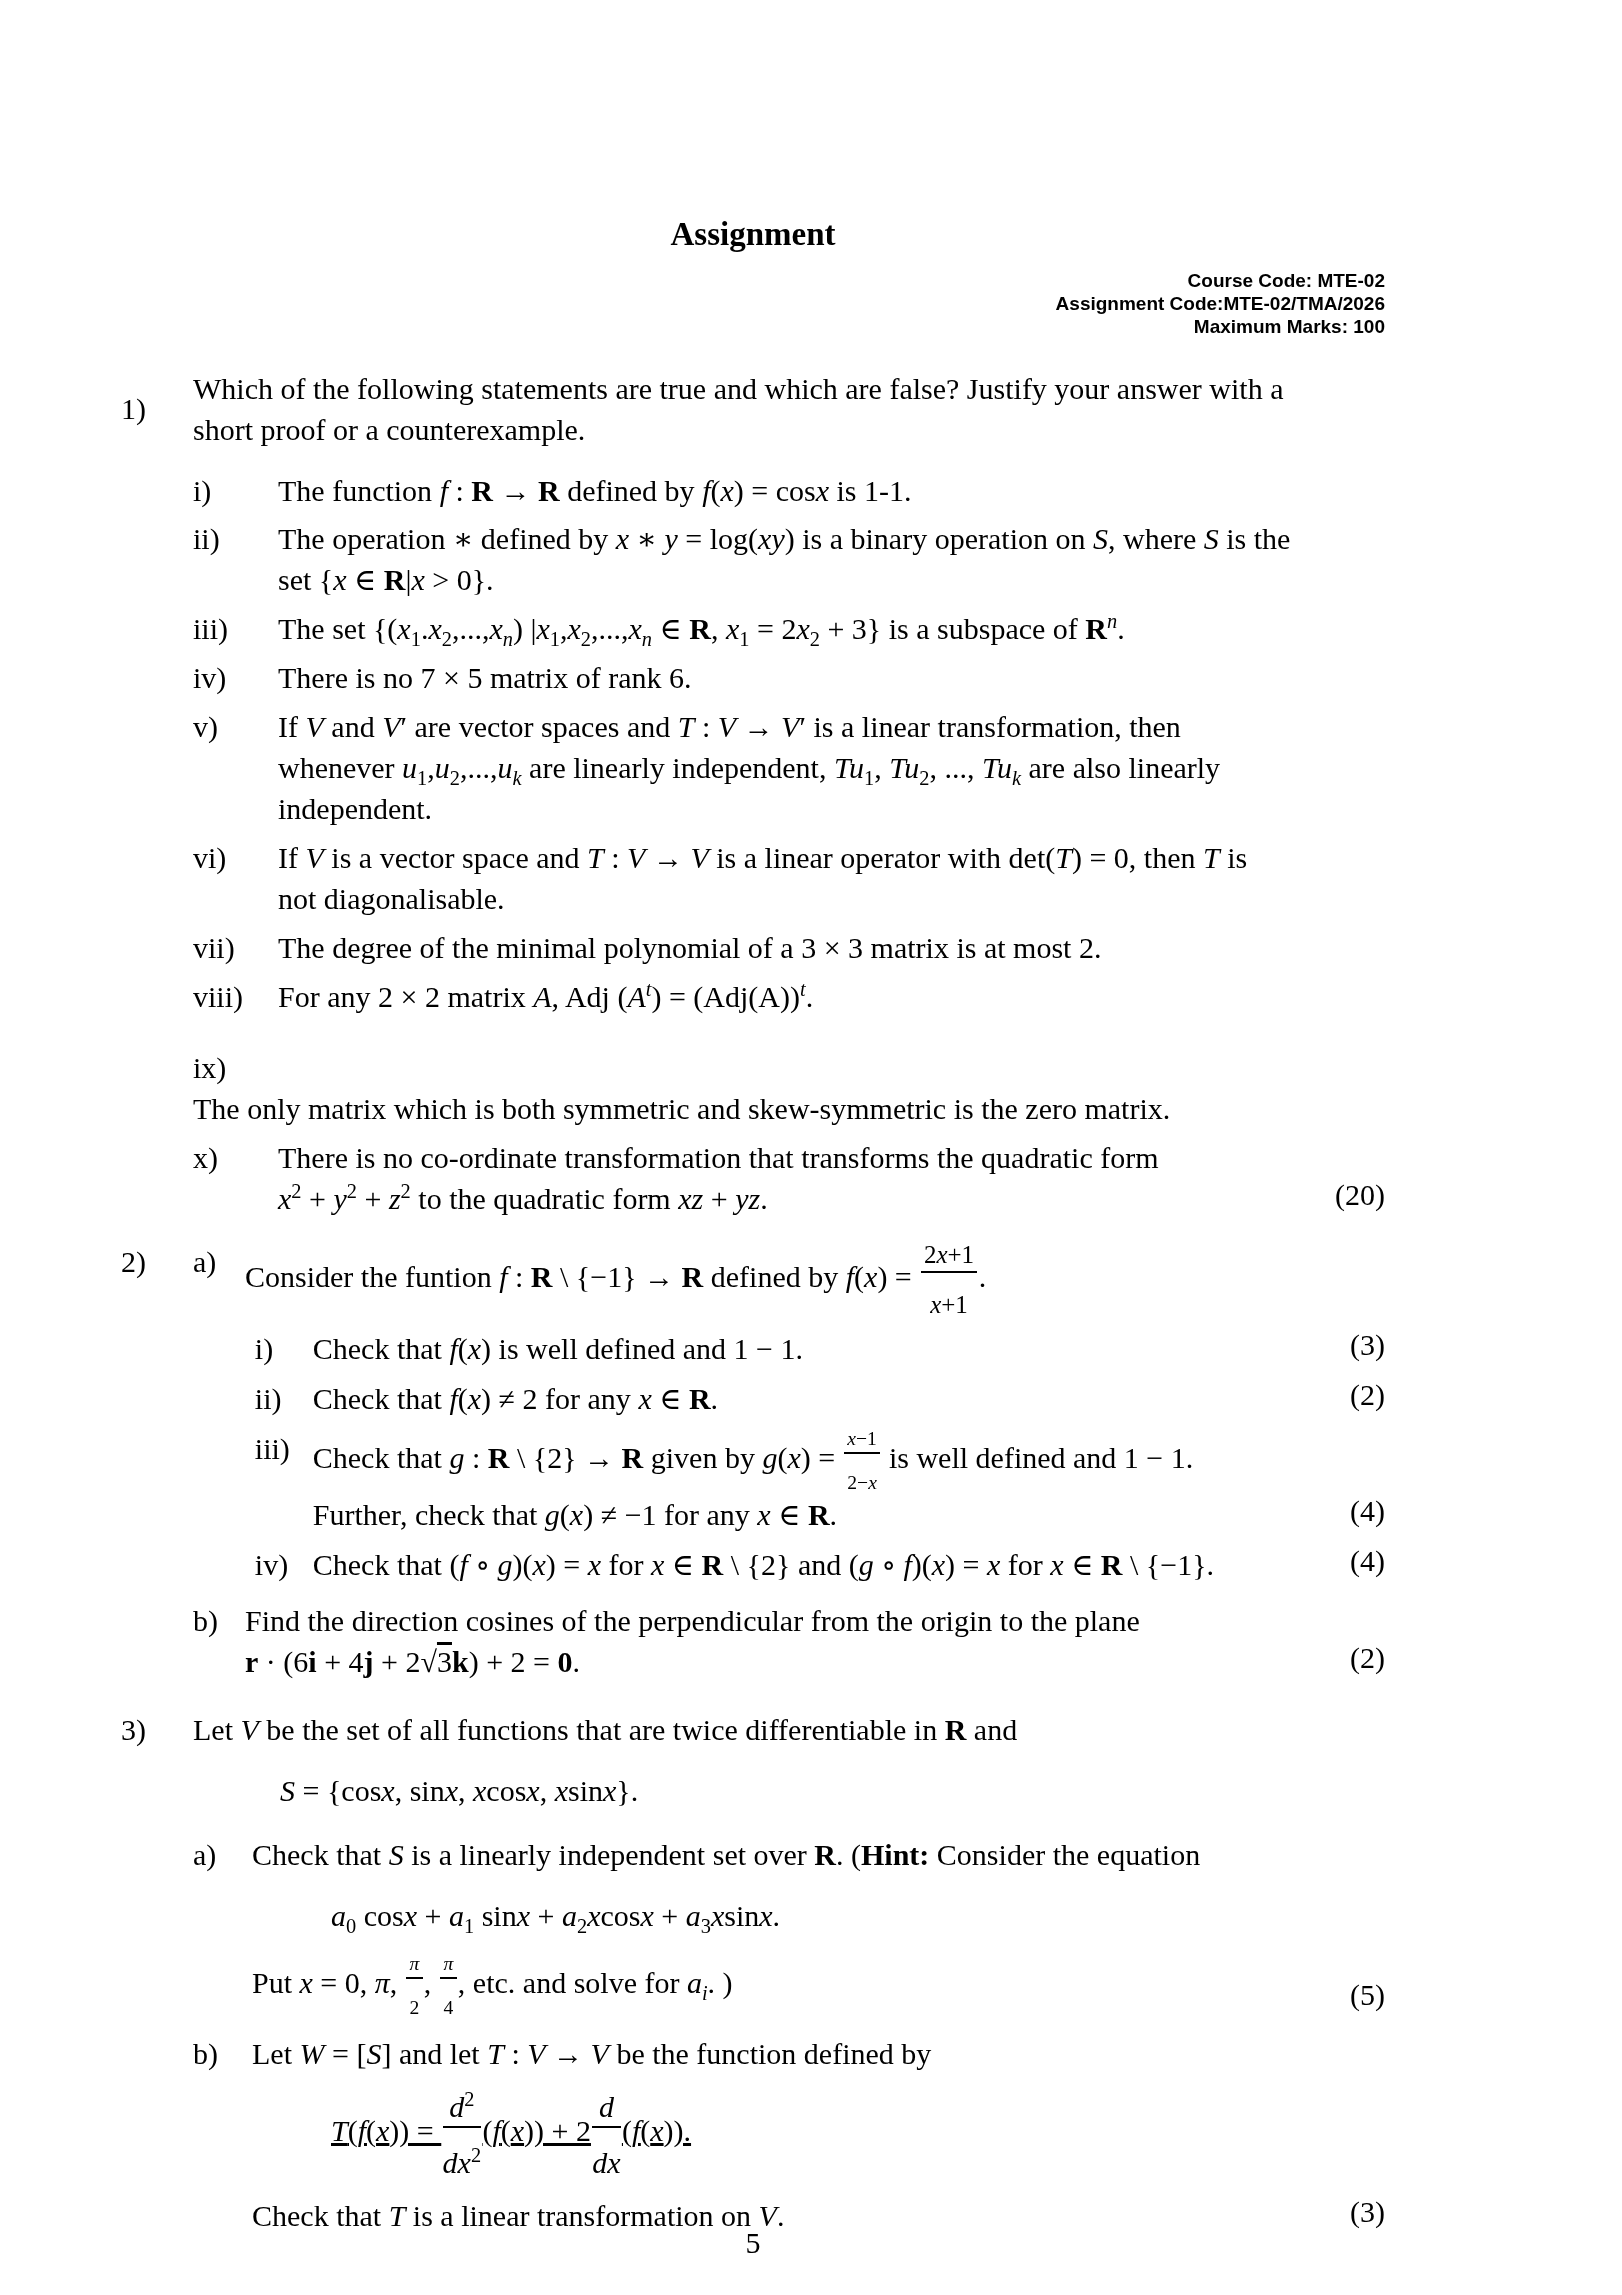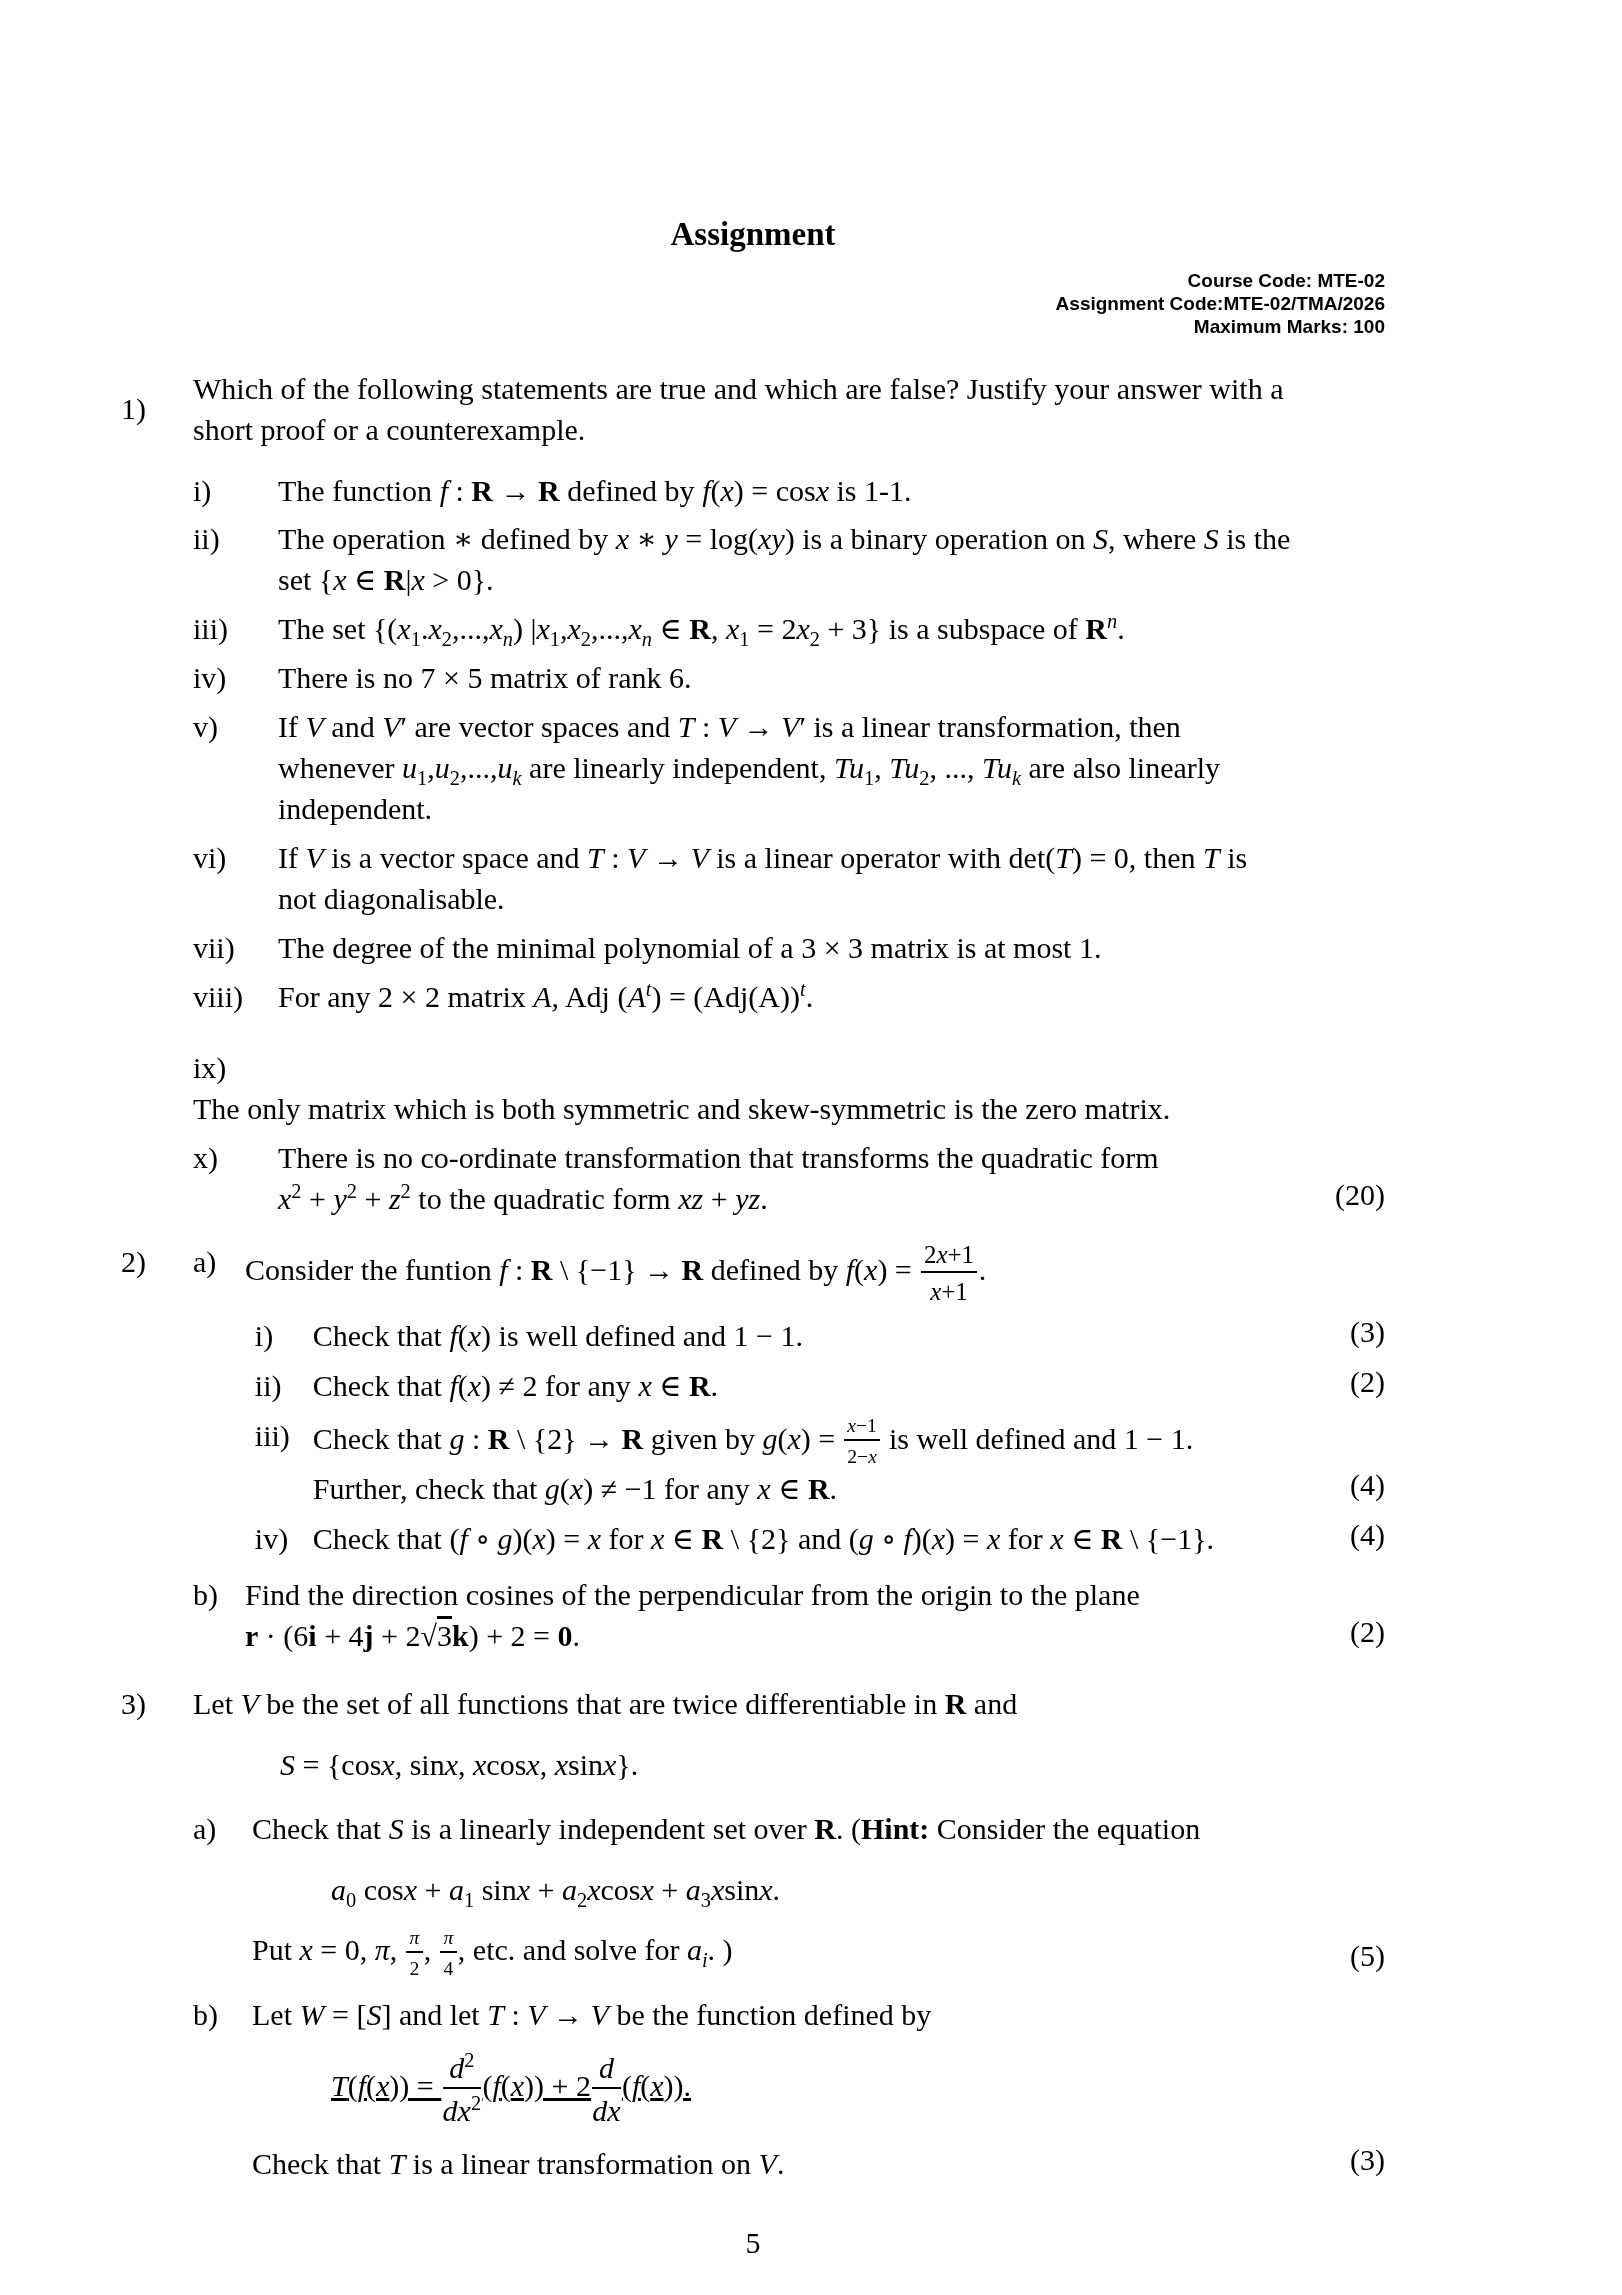--- a/index.html
+++ b/index.html
@@ -42,21 +42,21 @@
   .d1 { margin:19.6px 0 0 87px; }
   .d2 { margin:19.6px 0 0 79px; }
   .d3 { margin:15.7px 0 0 79px;text-decoration:underline; }
   .putline { margin-top:17px; }
   .checkline { margin-top:15.7px; }
   .frac {
     display:inline-block; vertical-align:middle; text-align:center;
     font-size:25px; line-height:1.12; padding:0 1.3px;
   }
   .frac .fnum { display:block; border-bottom:2px solid #000; padding:0 3.3px 2px; }
-  .frac .fden { display:block; padding-top:5px; }
+  .frac .fden { display:block; padding-top:18px; }
   .frac.fsm { font-size:19.6px; }
   .frac.fbig { font-size:30px; }
   .ol { text-decoration:overline; }
   sup, sub { font-size:68%; line-height:0; }
   .pageno { position:absolute; left:121px; top:2222px; width:1264px; text-align:center; }
 </style>
 </head>
 <body>
 
 <div class="page">
@@ -101,21 +101,21 @@
             <div class="ibody"><span>If <i>V</i> and <i>V</i>′ are vector spaces and <i>T</i> : <i>V</i> → <i>V</i>′ is a linear transformation, then<br>whenever <i>u</i><sub>1</sub>,<i>u</i><sub>2</sub>,...,<i>u<sub>k</sub></i> are linearly independent, <i>Tu</i><sub>1</sub>, <i>Tu</i><sub>2</sub>, ..., <i>Tu<sub>k</sub></i> are also linearly<br>independent.</span><span class="marks"></span></div>
           </div>
 
           <div class="item">
             <div class="ilabel">vi)</div>
             <div class="ibody"><span>If <i>V</i> is a vector space and <i>T</i> : <i>V</i> → <i>V</i> is a linear operator with det(<i>T</i>) = 0, then <i>T</i> is<br>not diagonalisable.</span><span class="marks"></span></div>
           </div>
 
           <div class="item">
             <div class="ilabel">vii)</div>
-            <div class="ibody"><span>The degree of the minimal polynomial of a 3 × 3 matrix is at most 1.</span><span class="marks"></span></div>
+            <div class="ibody"><span>The degree of the minimal polynomial of a 3 × 3 matrix is at most 2.</span><span class="marks"></span></div>
           </div>
 
           <div class="item">
             <div class="ilabel">viii)</div>
             <div class="ibody"><span>For any 2 × 2 matrix <i>A</i>, Adj (<i>A<sup>t</sup></i>) = (Adj(A))<sup><i>t</i></sup>.</span><span class="marks"></span></div>
           </div>
 
           <div class="item sp">
             <div class="ilabel">ix)</div>
             <div class="ibody"><span>The only matrix which is both symmetric and skew-symmetric is the zero matrix.</span><span class="marks"></span></div>

